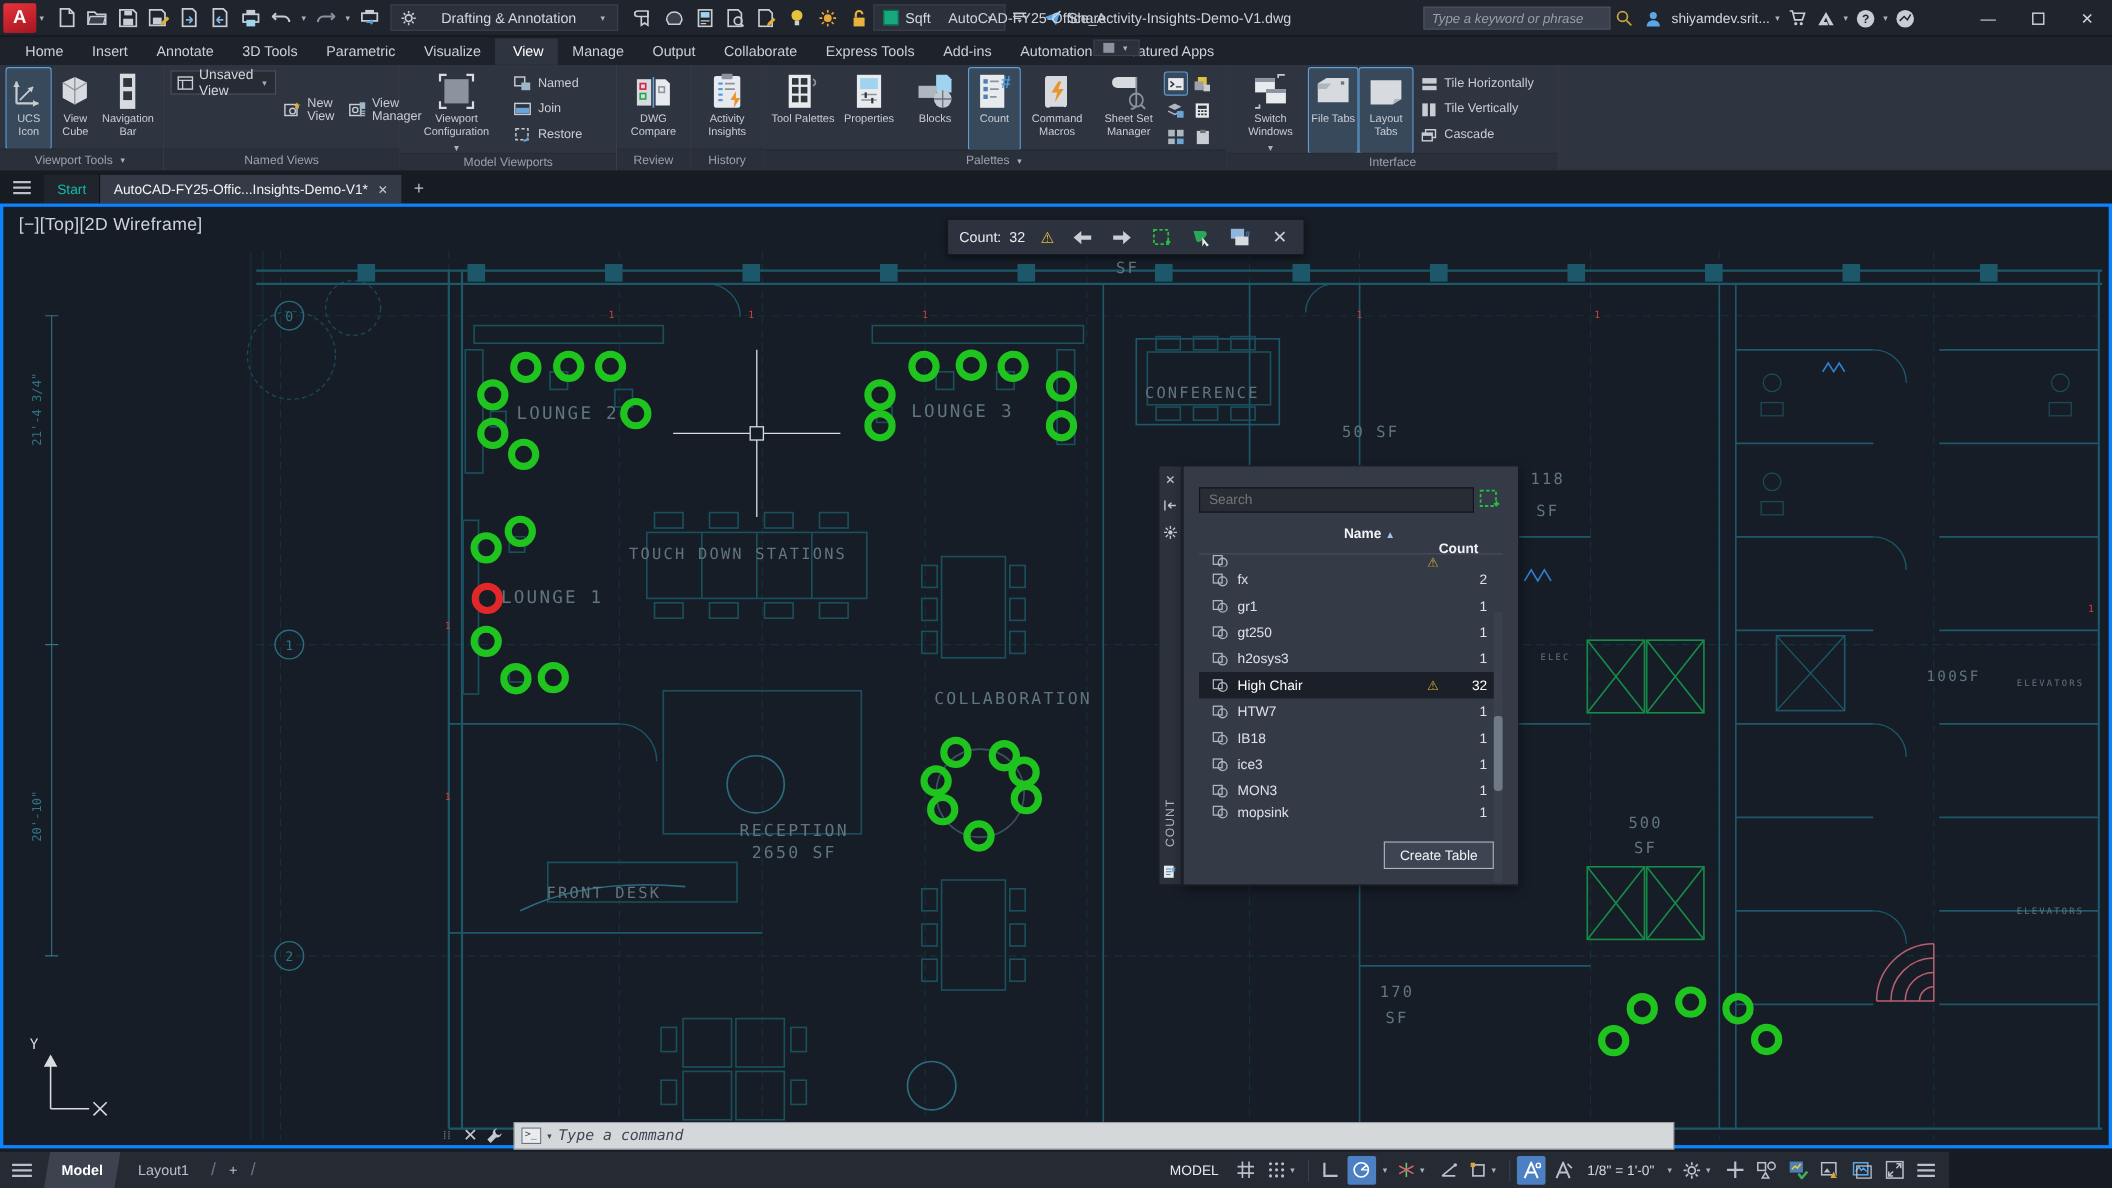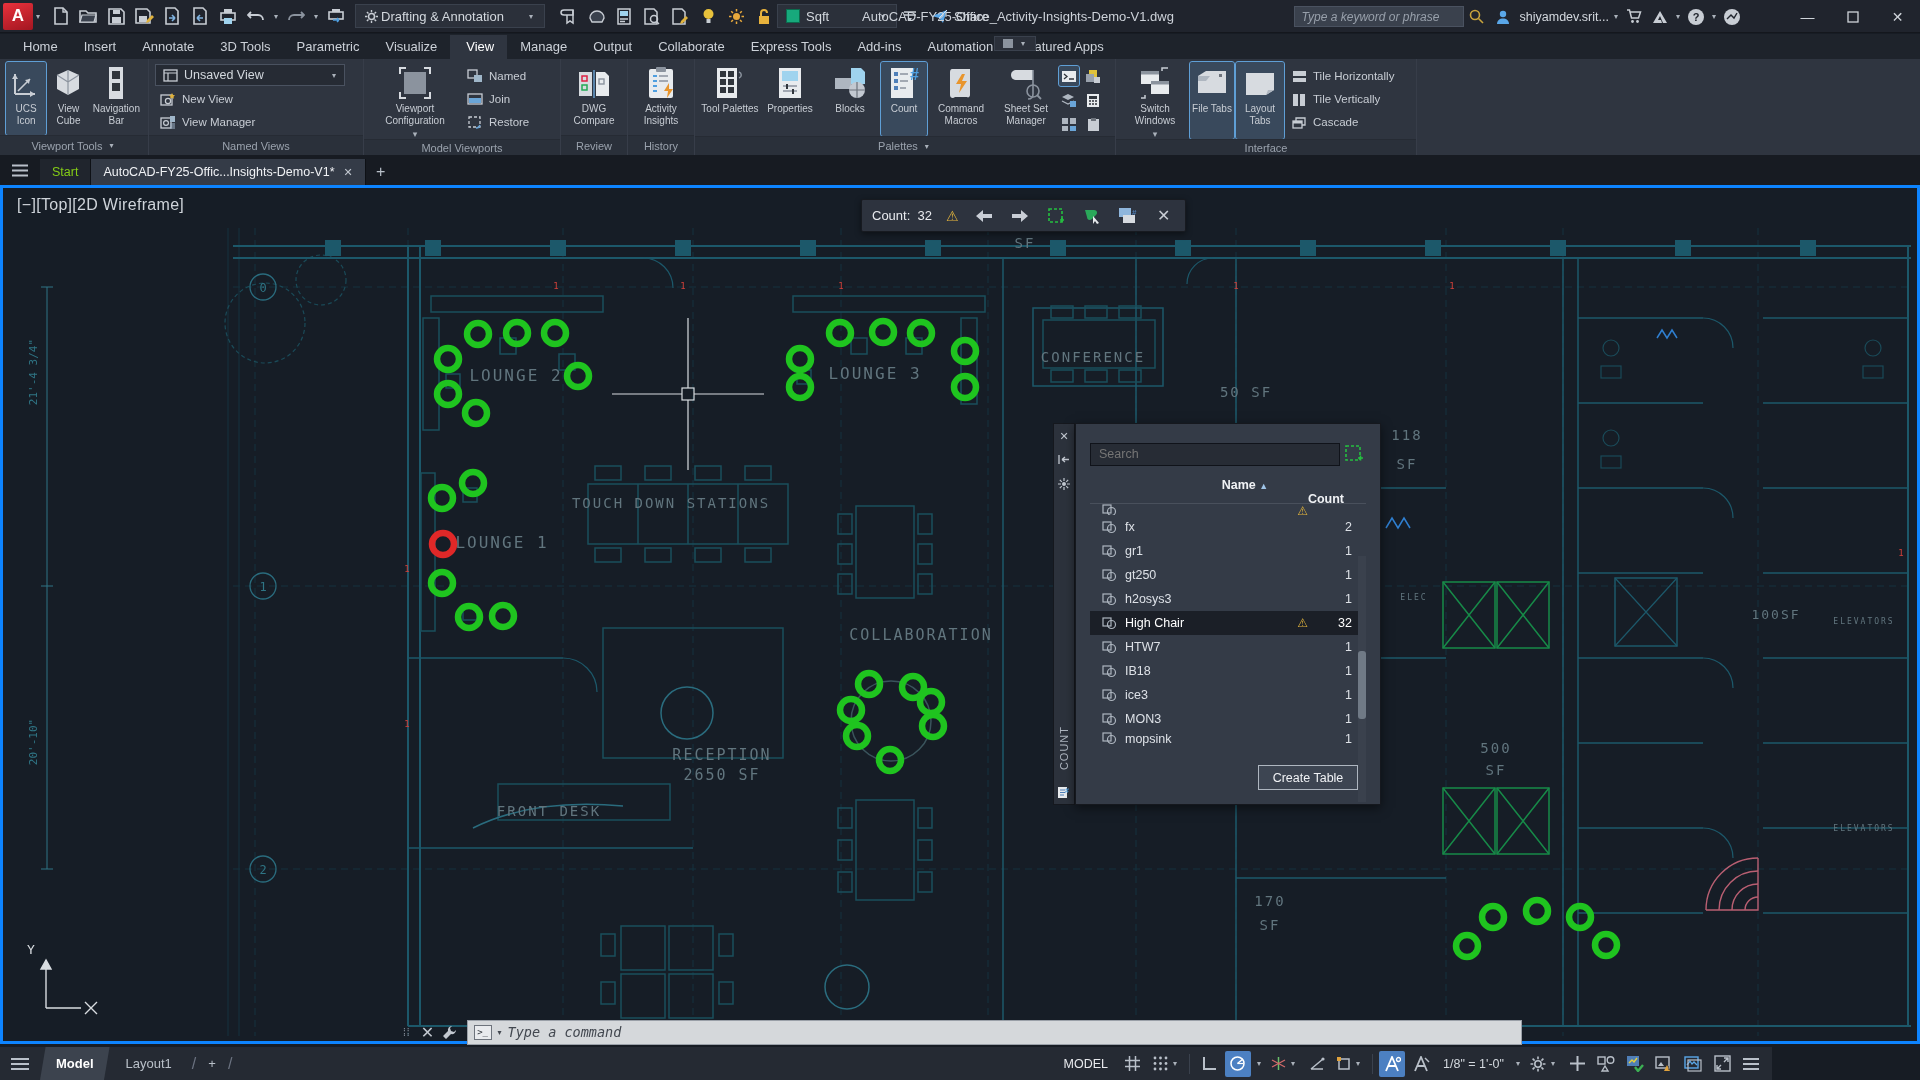--- a/index.html
+++ b/index.html
@@ -10,21 +10,21 @@
 
   
   .titlebar { position:absolute; left:0; top:0; width:1920px; height:33px; background:#20242d;
               display:flex; align-items:center; border-bottom:1px solid #14171d; }
   .applogo { width:30px; height:27px; margin-left:3px; background:linear-gradient(160deg,#e8323c,#a31621);
              color:#fff; font-weight:bold; font-size:17px; display:flex; align-items:center; justify-content:center;
              border-radius:2px; }
   .caret { font-size:8px; color:#aab1ba; margin:0 3px; }
   .qat { display:flex; align-items:center; gap:2px; margin-left:4px; }
   .tbtn { width:26px; height:26px; display:flex; align-items:center; justify-content:center; border-radius:2px; }
-  .workspace { display:flex; align-items:center; gap:2px; height:24px; background:#2b303a; border:1px solid #3a414d;
+  .workspace { display:flex; align-items:center; gap:22px; height:24px; background:#2b303a; border:1px solid #3a414d;
                padding:0 8px; margin:0 6px; font-size:13px; color:#d3d8de; min-width:190px; }
   .workspace .caret { margin-left:auto; }
   .layerbox { display:flex; align-items:center; gap:6px; height:24px; background:#2b303a; border:1px solid #3a414d;
               padding:0 8px; font-size:13px; color:#d3d8de; min-width:120px; }
   .swatch { width:14px; height:14px; background:#17a97c; border:1px solid #0b6b4e; }
   .sharebtn { display:flex; align-items:center; gap:6px; font-size:13px; color:#d3d8de; padding:0 8px; }
   .doc-title { position:absolute; left:1018px; top:0; height:33px; transform:translateX(-50%);
                display:flex; align-items:center; font-size:13px; color:#cdd2d9; white-space:nowrap; }
   .tb-right { position:absolute; right:0; top:0; height:33px; display:flex; align-items:center; }
   .searchbox { width:170px; height:21px; background:#3a414d; border:1px solid #4a5260; color:#98a0ab;
@@ -61,21 +61,21 @@
   .has-caret::after { content:" ▾"; font-size:9px; color:#aab1ba; }
   .ribbon-collapse { position:absolute; left:1252px; top:136px; font-size:10px; color:#9aa2ad; }
   .smicon { width:20px; height:20px; display:flex; align-items:center; justify-content:center; border-radius:2px; }
   .smicon.sel { outline:1px solid #5f9fd6; background:#39495c; }
   .smgrid { display:grid; grid-template-columns:22px 22px; grid-auto-rows:22px; gap:2px; padding-top:4px; }
 
   
   .filetabs { position:absolute; left:0; top:155px; width:1920px; height:30px; background:#171b22;
               display:flex; align-items:flex-end; }
   .hamb { width:40px; height:30px; display:flex; align-items:center; justify-content:center; color:#b9c0c9; }
-  .ftab { height:26px; display:flex; align-items:center; padding:0 12px; font-size:12.5px; color:#84cc16;
+  .ftab { height:26px; display:flex; align-items:center; padding:0 12px; font-size:12.5px; color:#14b8a6;
           border-right:1px solid #0e1116; background:#20252d; }
   .ftab.active { background:#343b47; color:#f0f2f5; }
   .ftab .fx { margin-left:9px; font-size:11px; color:#c2c8d0; }
   .ftab-plus { width:30px; height:26px; display:flex; align-items:center; justify-content:center; color:#b9c0c9; font-size:16px; }
 
   
   .stage { position:absolute; left:0; top:185px; width:1920px; height:859px; background:#161d26;
            border:3px solid #0d84ff; }
   .vplabel { position:absolute; left:14px; top:8px; font-size:16px; color:#cfd4da; letter-spacing:.3px; }
   svg text.plabel { fill:#61757e; font-family:"DejaVu Sans Mono", monospace; letter-spacing:2px; }
@@ -414,21 +414,21 @@
         </div>
       </div>
       <div class="rpanel-label">
           <span>Viewport Tools</span>
           <span class="caret">▾</span>
         </div>
     </div>
     <div class="rsep"></div>
 
     <div class="rpanel" style="width:214px">
-      <div class="rpanel-body" style="flex-direction:column; gap:3px; padding-top:5px">
+      <div class="rpanel-body" style="flex-direction:row; gap:3px; padding-top:5px">
         <div class="rdrop">
           <span class="ric16">
               <svg width="15" height="13" viewBox="0 0 15 13">
                 <rect x="1" y="1" width="13" height="11" fill="none" stroke="#c8cdd4" stroke-width="1.3"></rect>
                 <path d="M1 4h13M5 4v8" stroke="#c8cdd4" stroke-width="1.2"></path>
               </svg>
             </span>
           <span>Unsaved View</span>
           <span class="caret">▾</span>
         </div>

